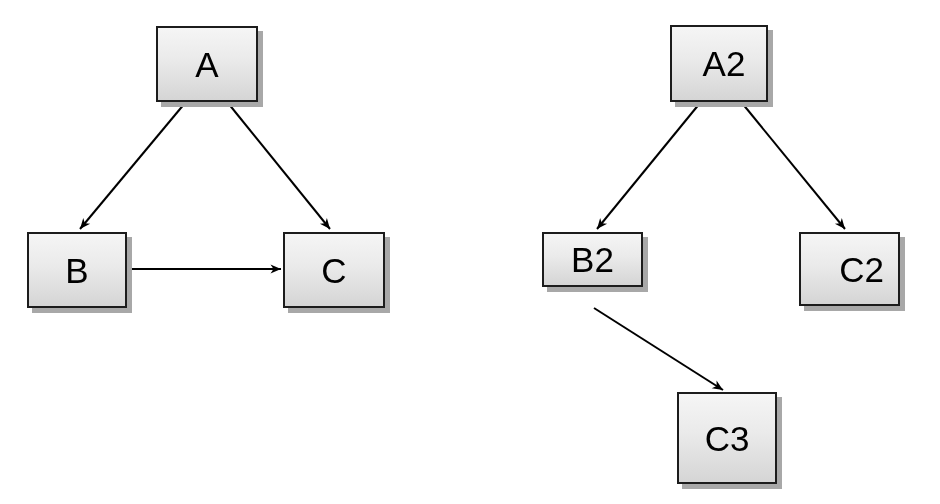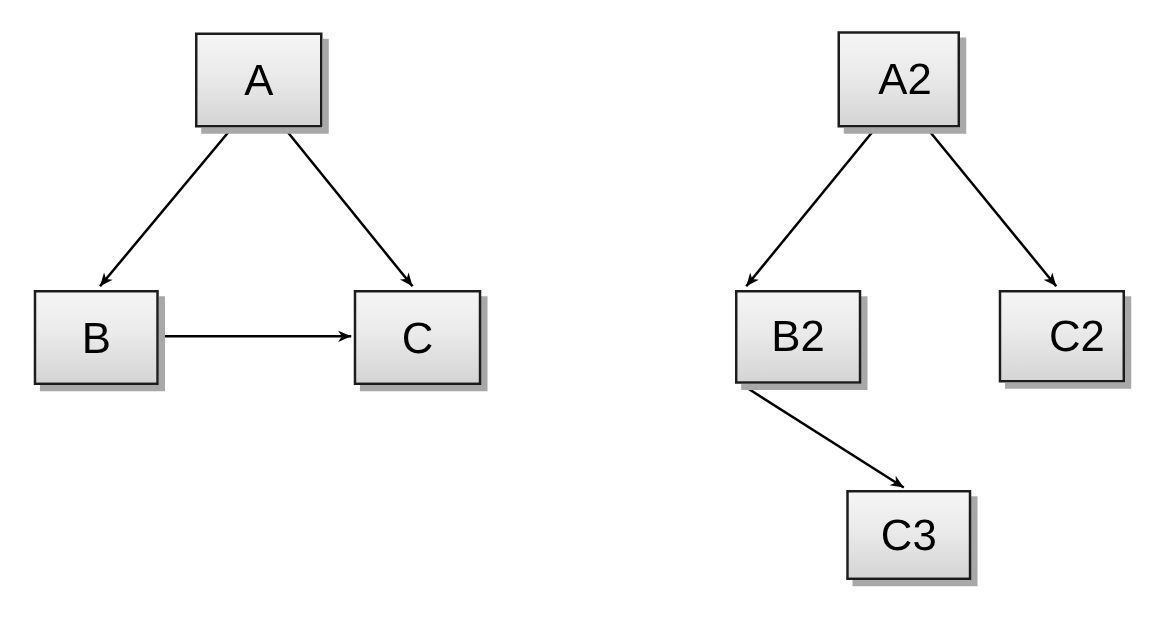--- a/index.html
+++ b/index.html
@@ -40,23 +40,23 @@
     font-size: 35px;
     line-height: 1;
     color: #000000;
     user-select: none;
   }
   
   #node-A  { left: 156px; top:  26px; width: 102px; height: 76px; }
   #node-B  { left:  27px; top: 232px; width: 100px; height: 76px; }
   #node-C  { left: 283px; top: 232px; width: 102px; height: 76px; }
   #node-A2 { left: 670px; top:  25px; width:  98px; height: 77px; padding-left: 10px; }
-  #node-B2 { left: 542px; top: 232px; width: 101px; height: 75px; margin-left: 46px; }
+  #node-B2 { left: 542px; top: 232px; width: 101px; height: 55px; }
   #node-C2 { left: 799px; top: 232px; width: 101px; height: 74px; padding-left: 24px; }
-  #node-C3 { left: 677px; top: 392px; width: 100px; height: 72px; }
+  #node-C3 { left: 677px; top: 392px; width: 100px; height: 92px; }
 </style>
 </head>
 <body>
 
 <div class="canvas">
 
   <svg class="edge-layer" width="940" height="504" viewBox="0 0 940 504" xmlns="http://www.w3.org/2000/svg">
     <defs>
       <marker id="arrowhead" markerUnits="userSpaceOnUse" markerWidth="14" markerHeight="12" refX="11" refY="5" orient="auto">
         <path d="M0.5,0.5 L11,5 L0.5,9.5 L3.5,5 Z" fill="#000000"></path>

